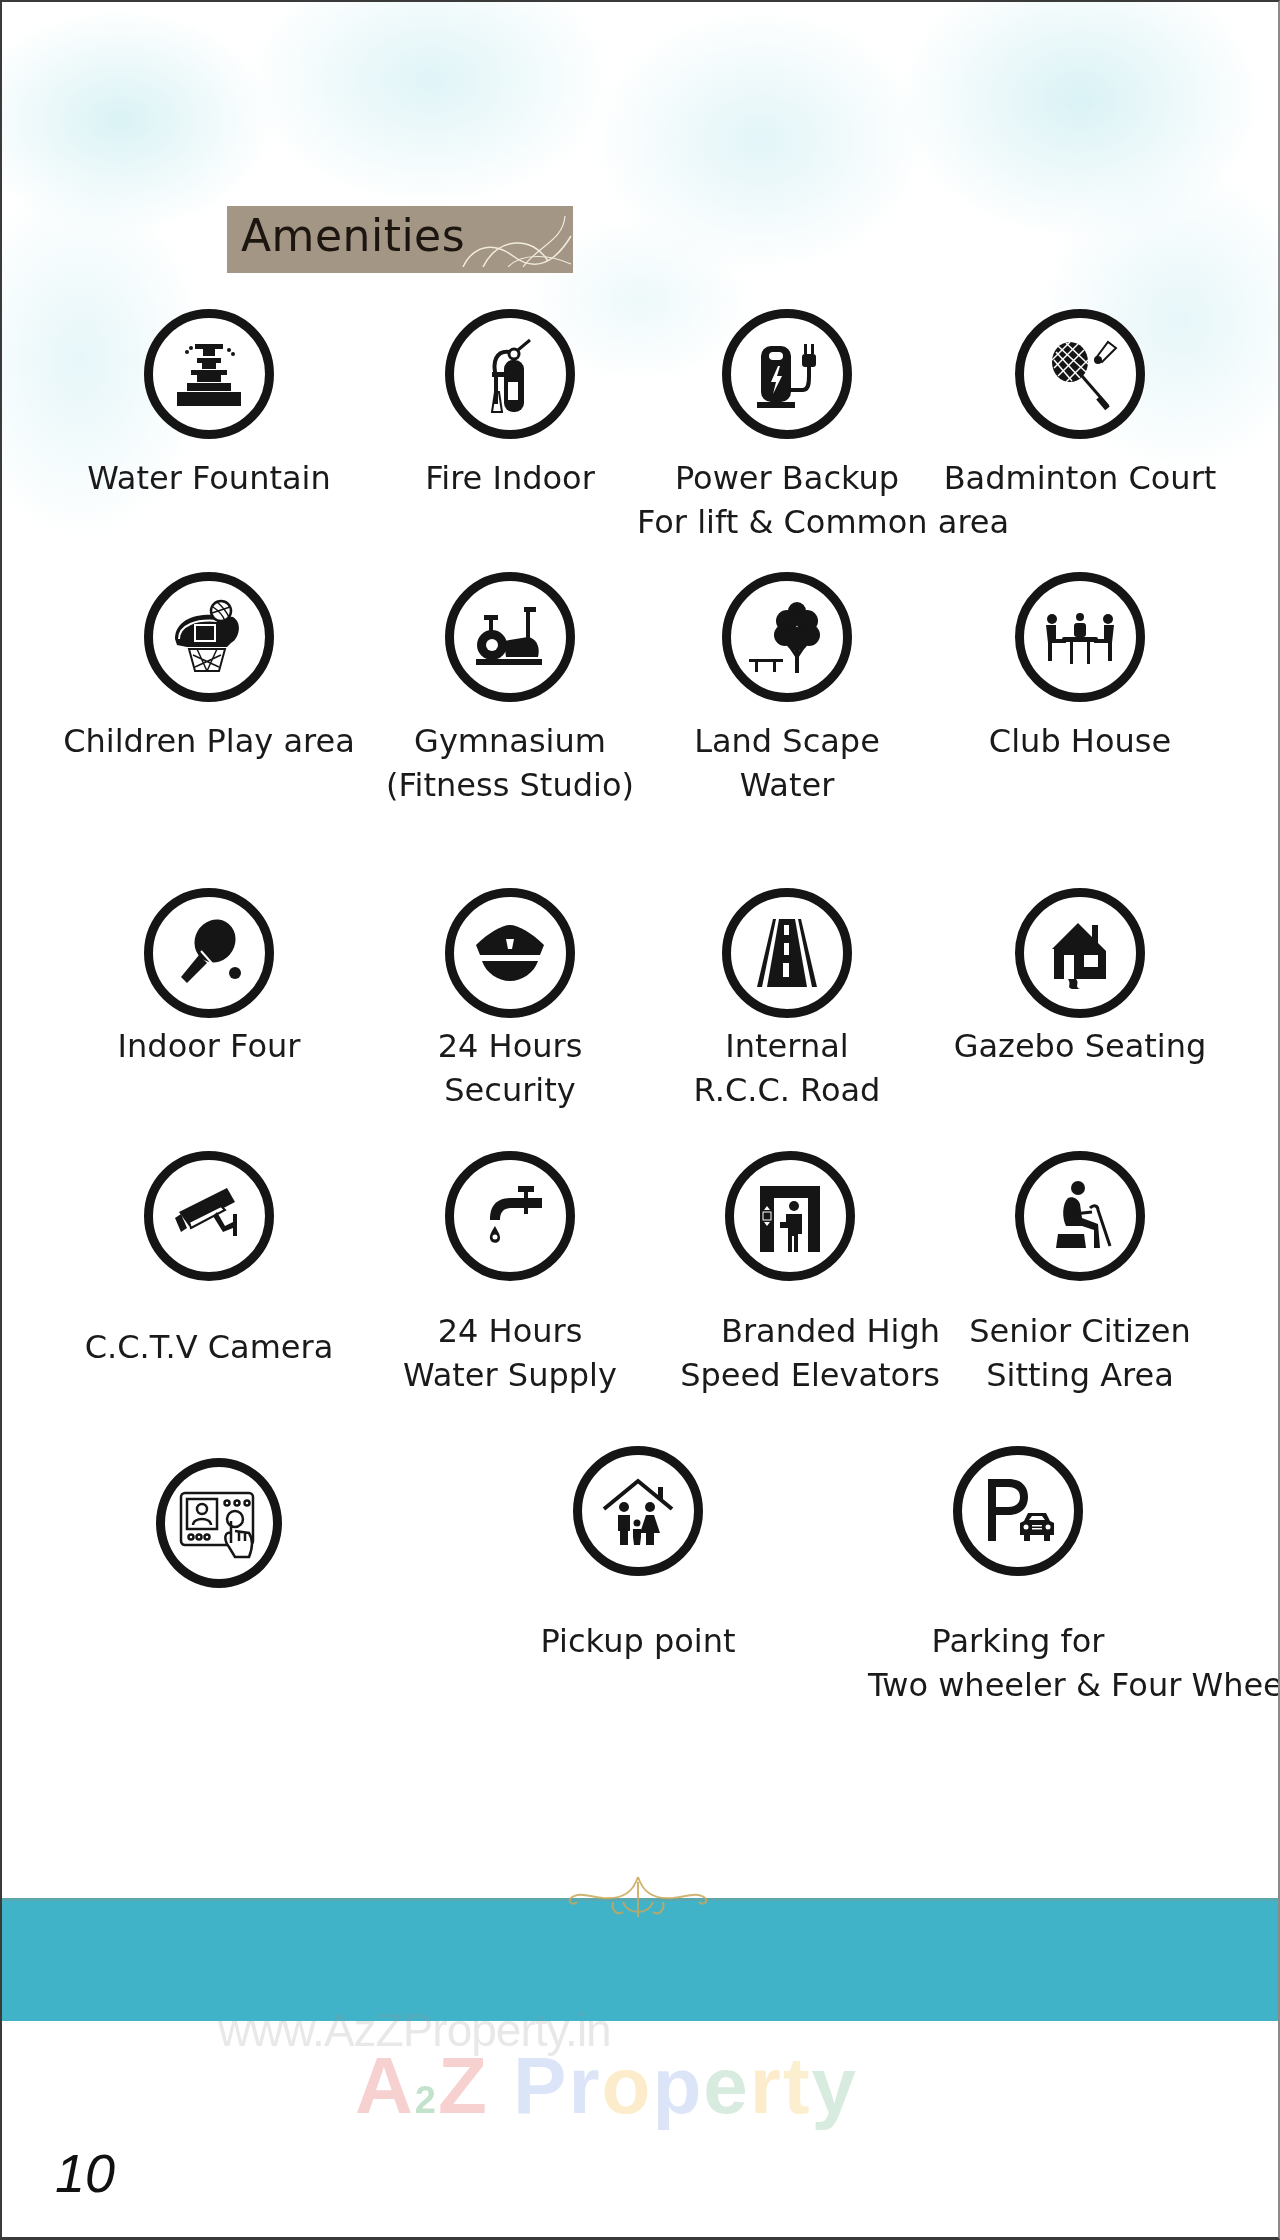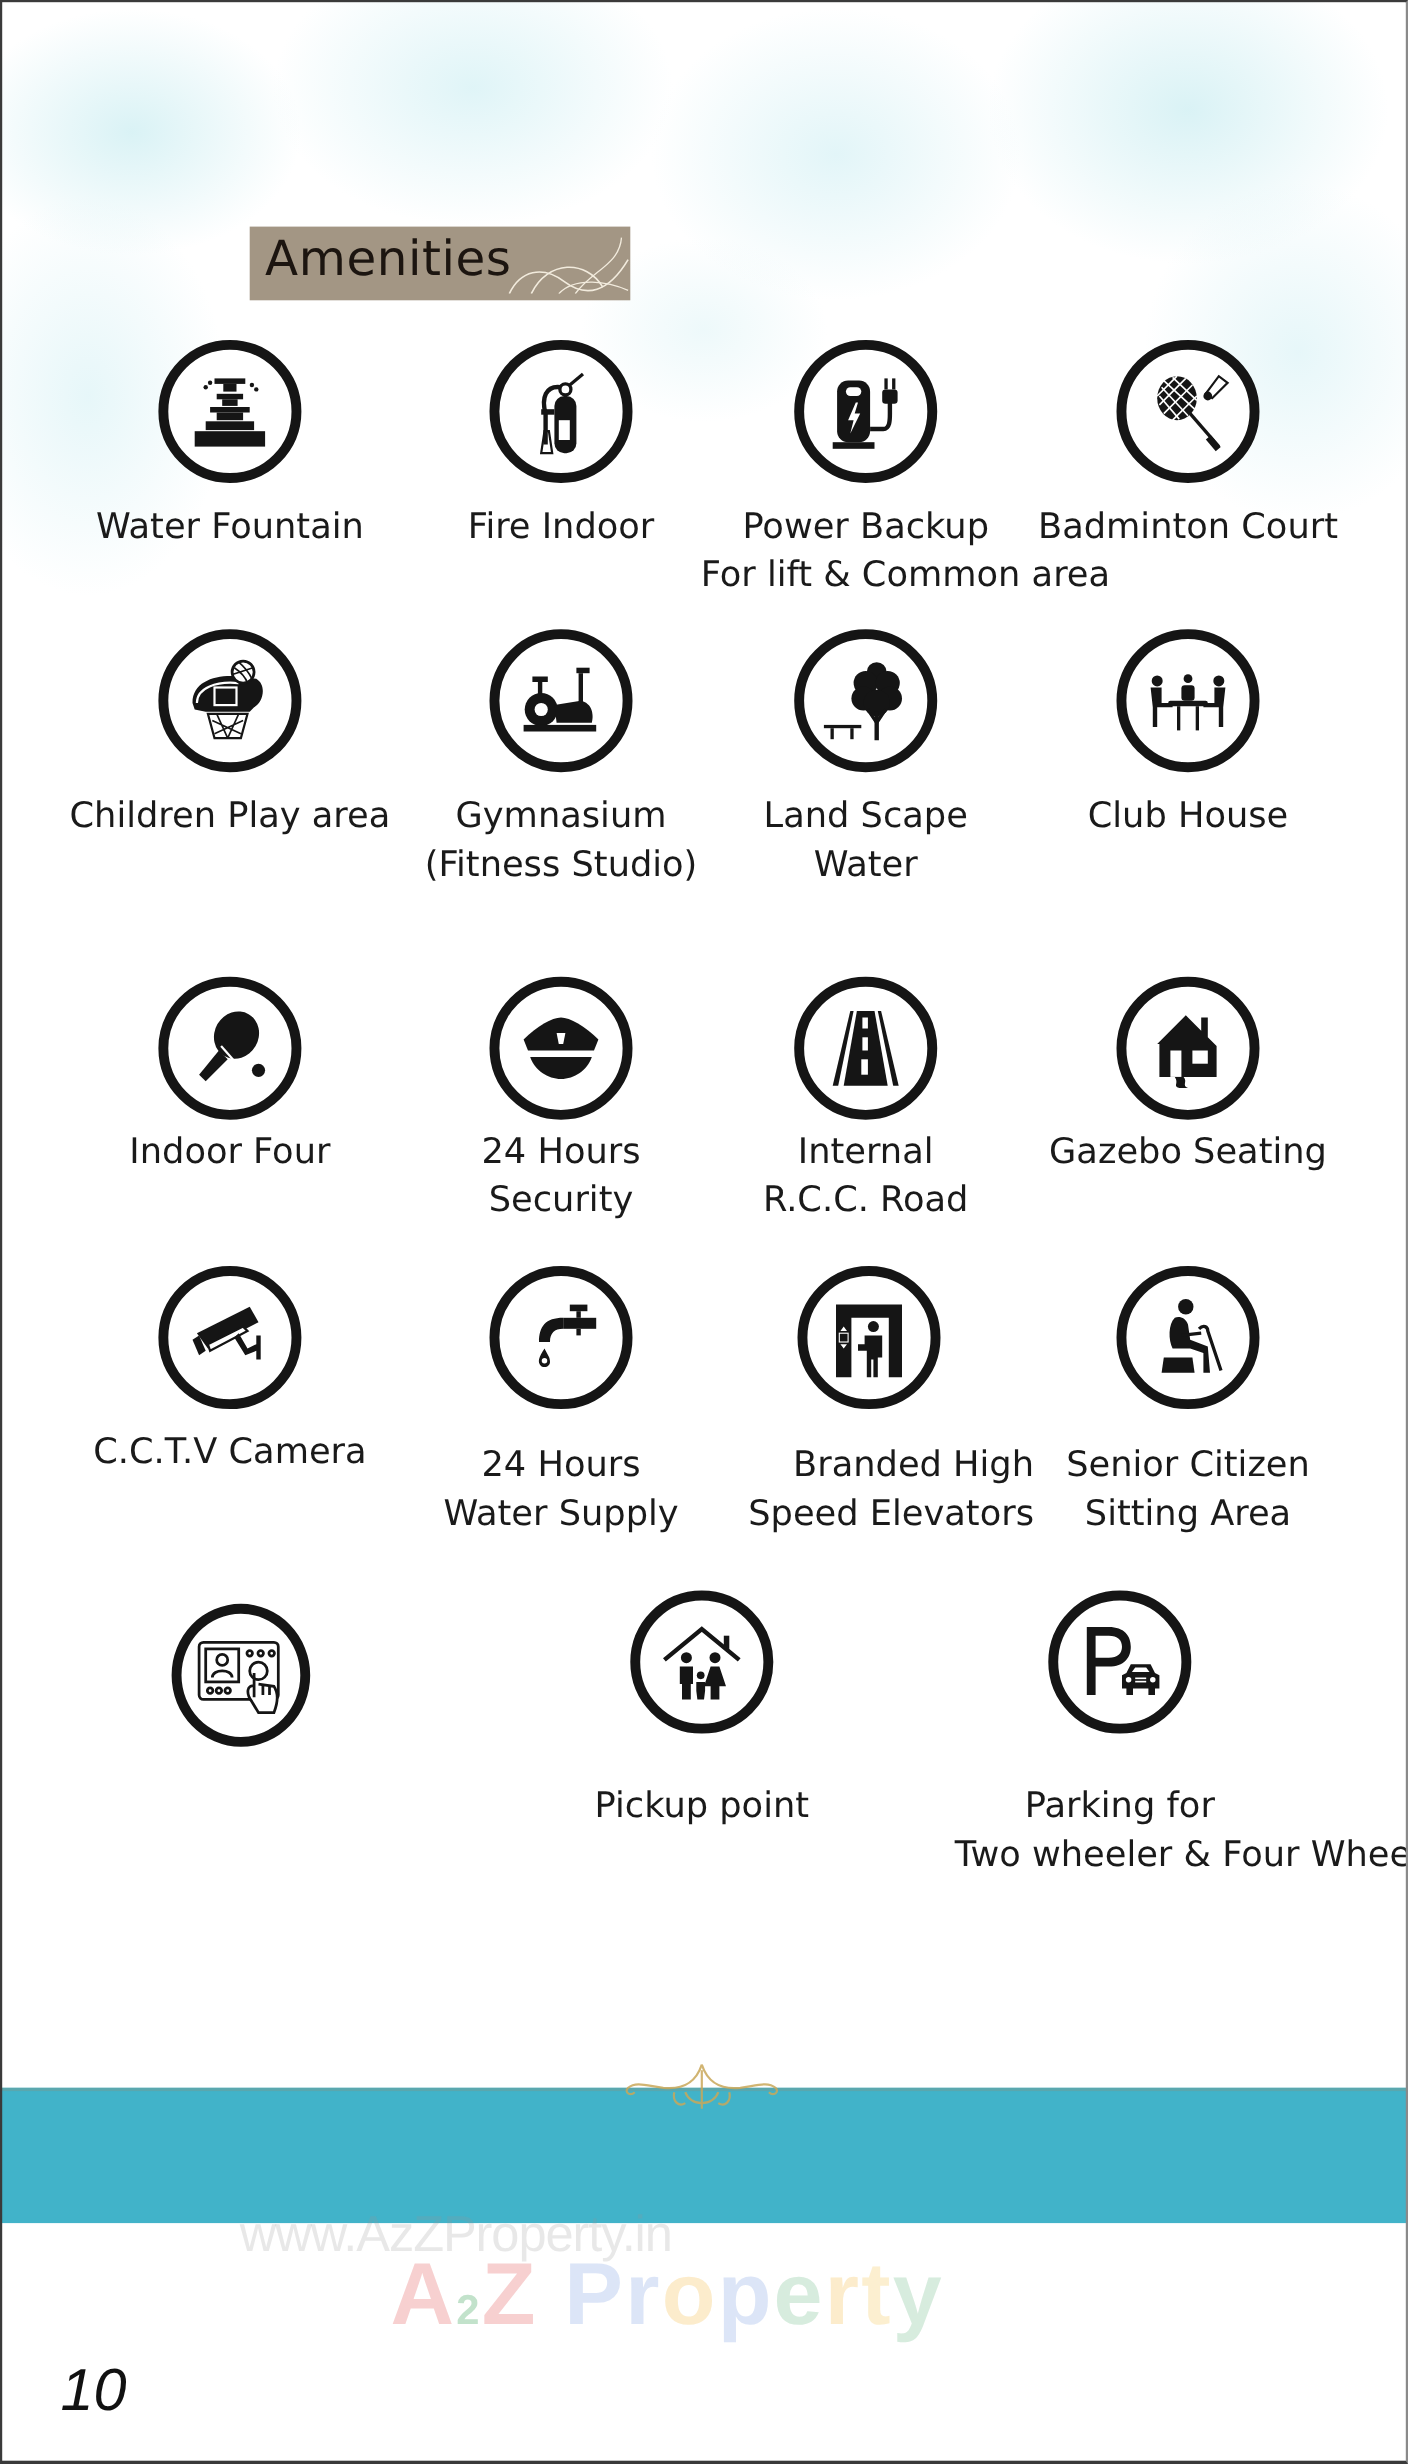--- a/index.html
+++ b/index.html
@@ -325,21 +325,21 @@
 
 <div class="amenity" style="left:59px; top:1151px;">
   <div class="circle">
     <svg width="84" height="84" viewBox="0 0 84 84" fill="#151515">
       <path d="M12 38 L60 14 L68 28 L22 52 Z"></path>
       <path d="M8 44 L14 40 L20 54 L14 58 Z"></path>
       <path d="M24 54 L58 36 L54 32 L22 48 Z" fill="#fff" stroke="#151515" stroke-width="2"></path>
       <path d="M50 38 L58 52 L66 48 L66 40 L70 40 L70 62 L66 62 L66 54 L56 58 L46 42 Z"></path>
     </svg>
   </div>
-  <div class="label" style="margin-top:16px;">
+  <div class="label" style="margin-top:44px;">
     <span class="label-line">C.C.T.V Camera</span>
   </div>
 </div>
 
 <div class="amenity" style="left:360px; top:1151px;">
   <div class="circle">
     <svg width="84" height="84" viewBox="0 0 84 84" fill="#151515">
       <rect x="50" y="12" width="16" height="6"></rect>
         <rect x="56" y="18" width="4" height="6"></rect>
       <rect x="44" y="24" width="30" height="10"></rect>

